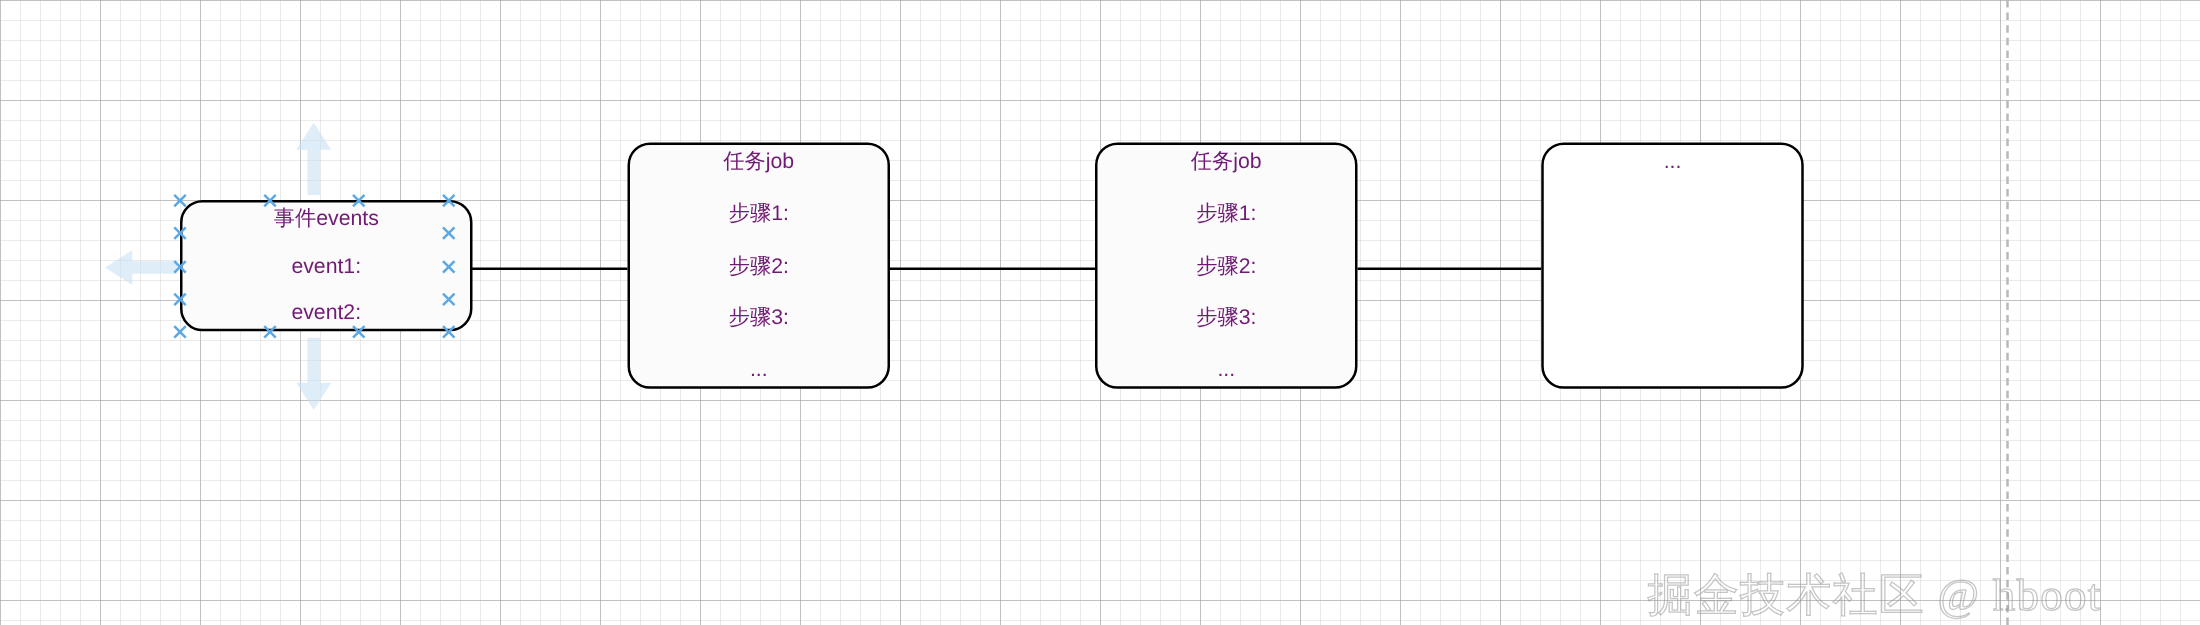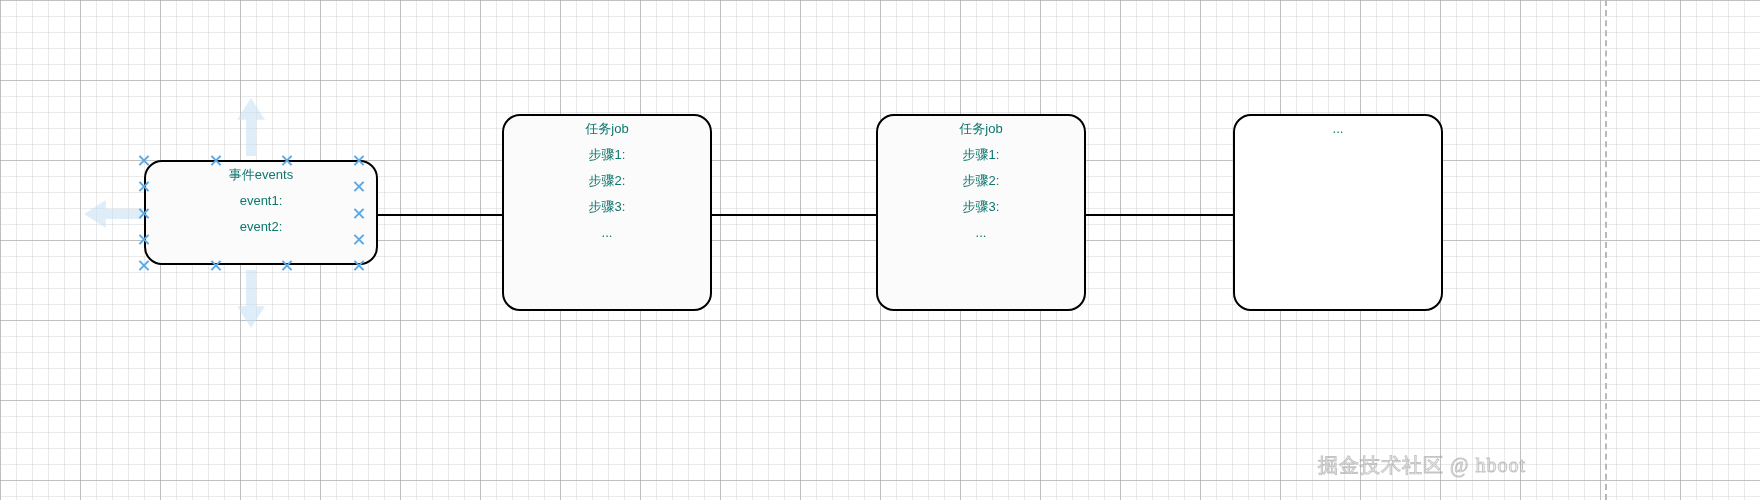--- a/index.html
+++ b/index.html
@@ -31,23 +31,23 @@
   
   .node {
     position: absolute;
     box-sizing: border-box;
     background: #fbfbfb;
     border: 2px solid #000000;
     border-radius: 18px;
     display: flex;
     flex-direction: column;
     align-items: center;
-    justify-content: flex-start;
-    color: #0f766e;
-    font-size: 13px;
+    justify-content: space-between;
+    color: #701a75;
+    font-size: 17px;
     line-height: 26px;
     white-space: nowrap;
     user-select: none;
   }
 
   .node.plain {
     background: #ffffff;
   }
 
   .node-line {
@@ -97,21 +97,21 @@
     position: absolute;
     top: 0;
     bottom: 0;
     width: 0;
     border-left: 2px dashed #b9b9b9;
   }
 
   
   .watermark {
     position: absolute;
-    font-size: 20px;
+    font-size: 36px;
     letter-spacing: 1px;
     color: rgba(255,255,255,0.0);
     -webkit-text-stroke: 1px rgba(150,150,150,0.55);
     white-space: nowrap;
     user-select: none;
     font-family: "Liberation Serif", "DejaVu Serif", serif;
   }
 </style>
 </head>
 <body>

